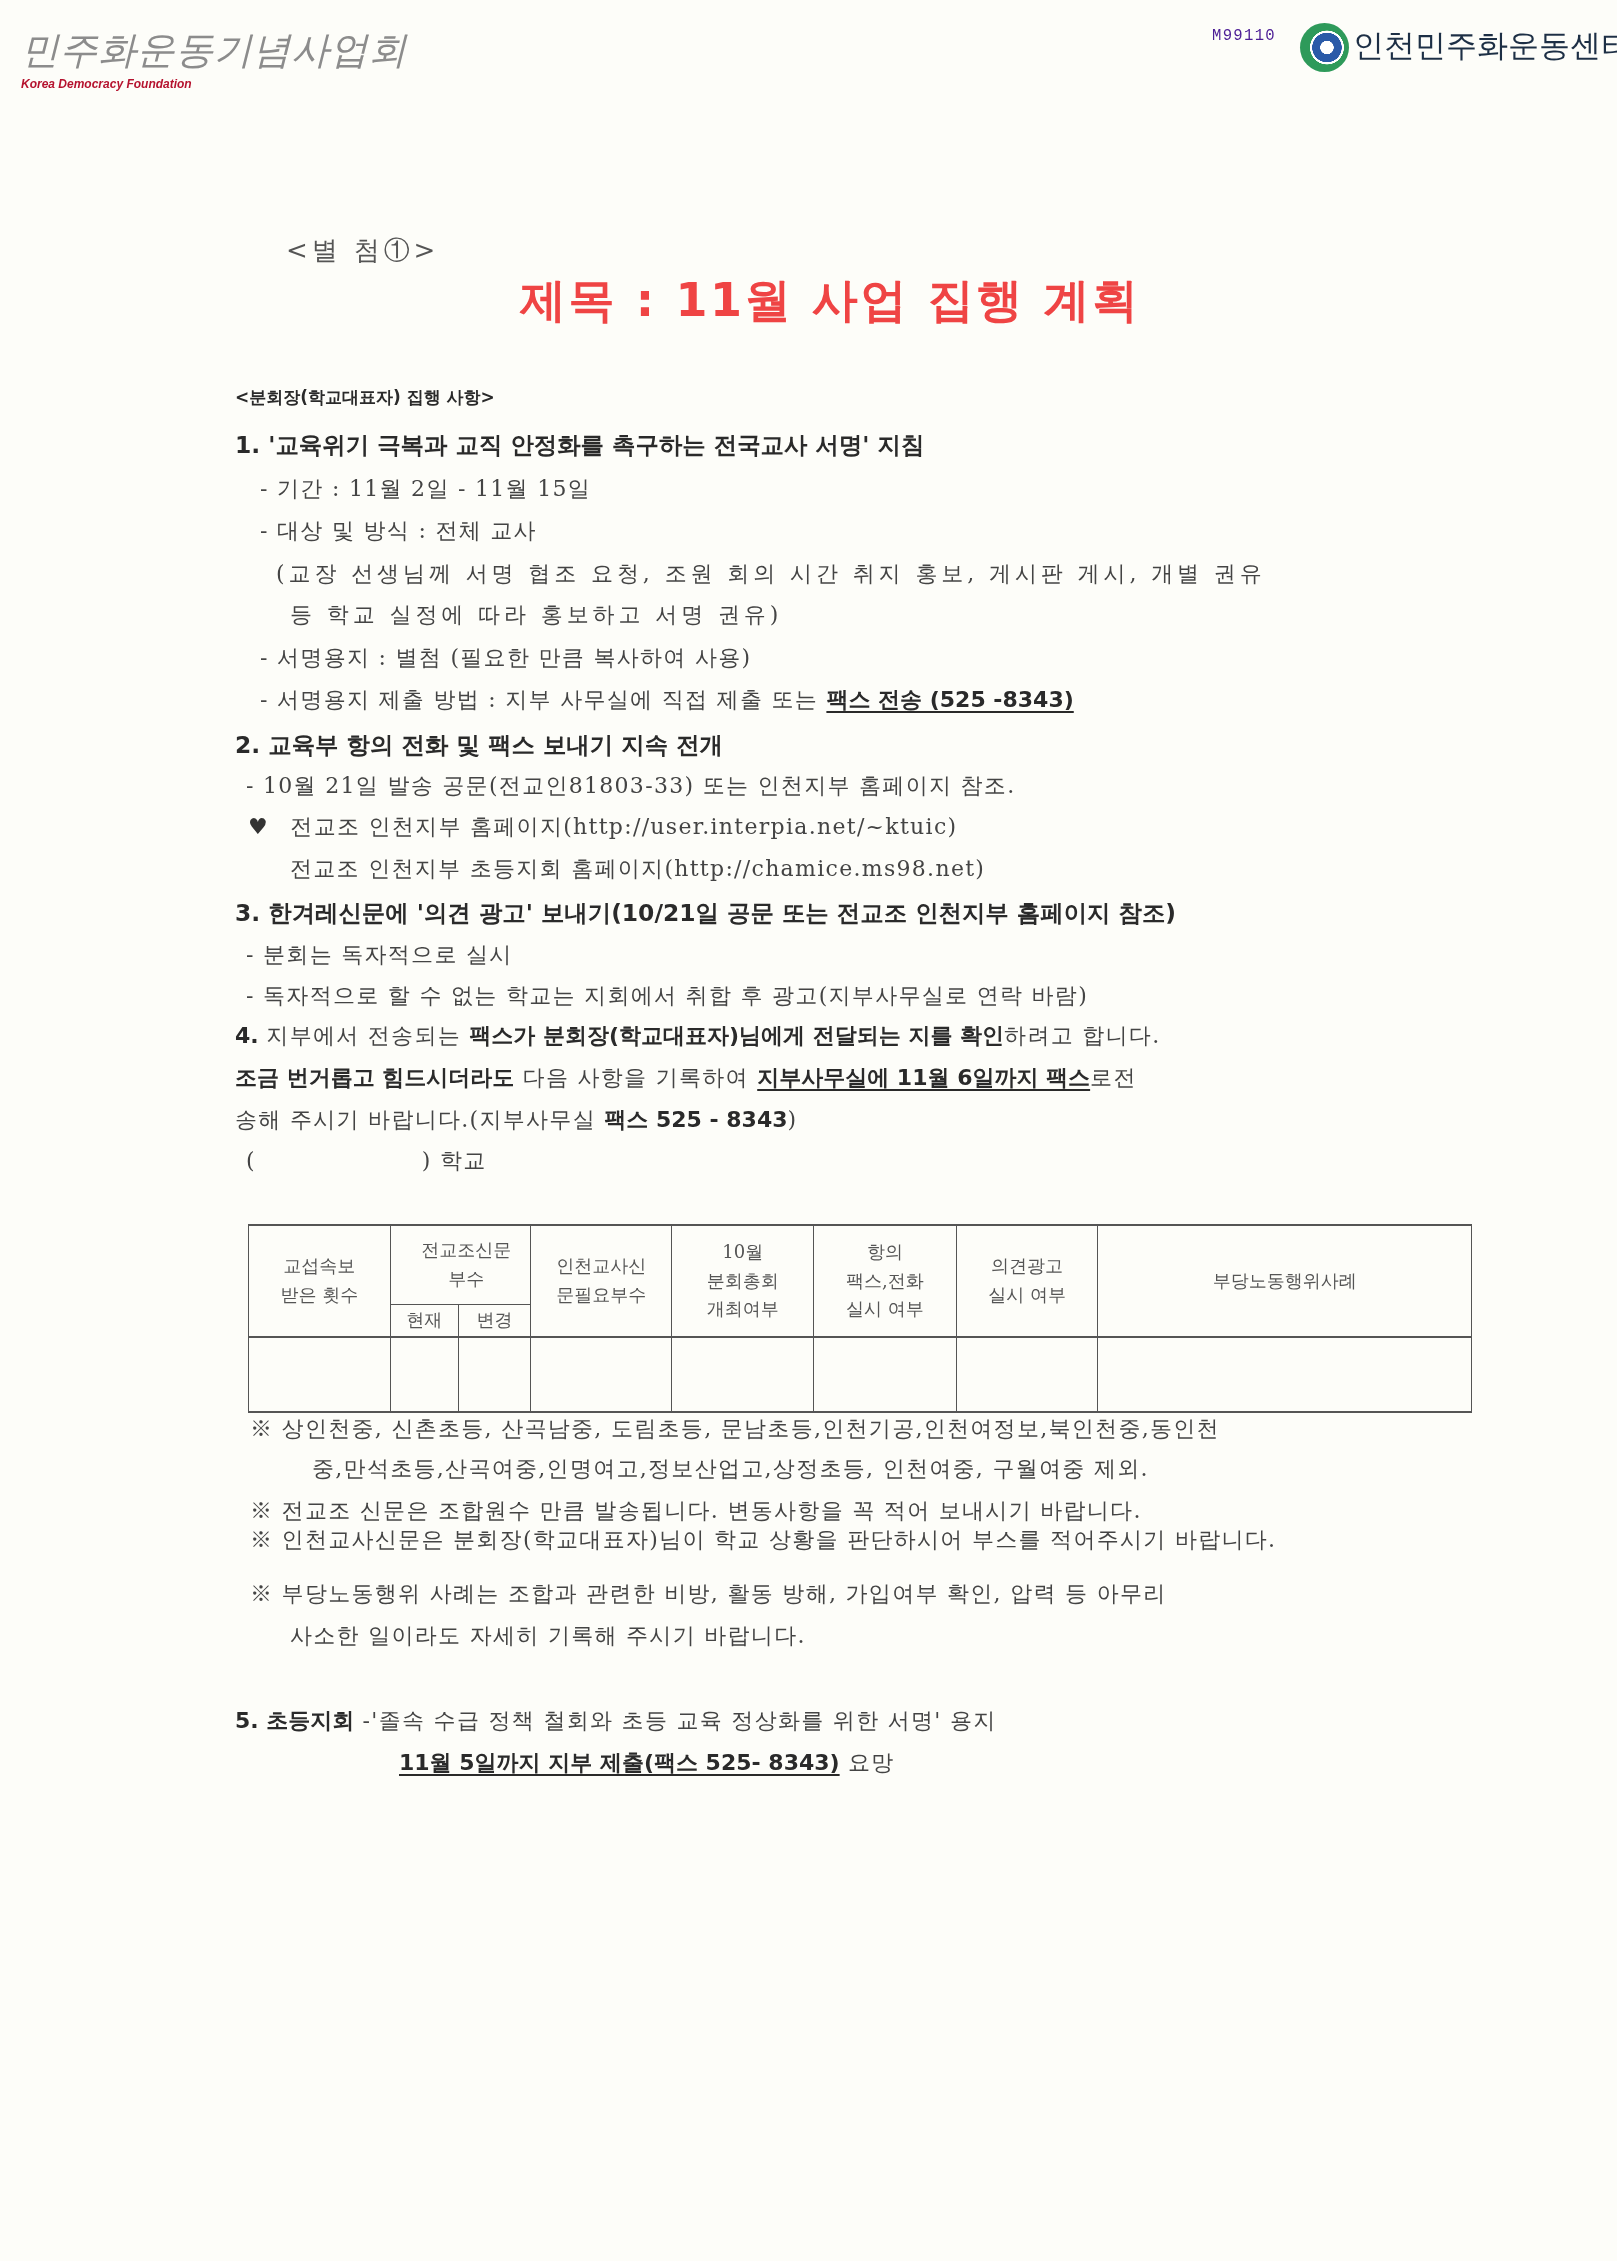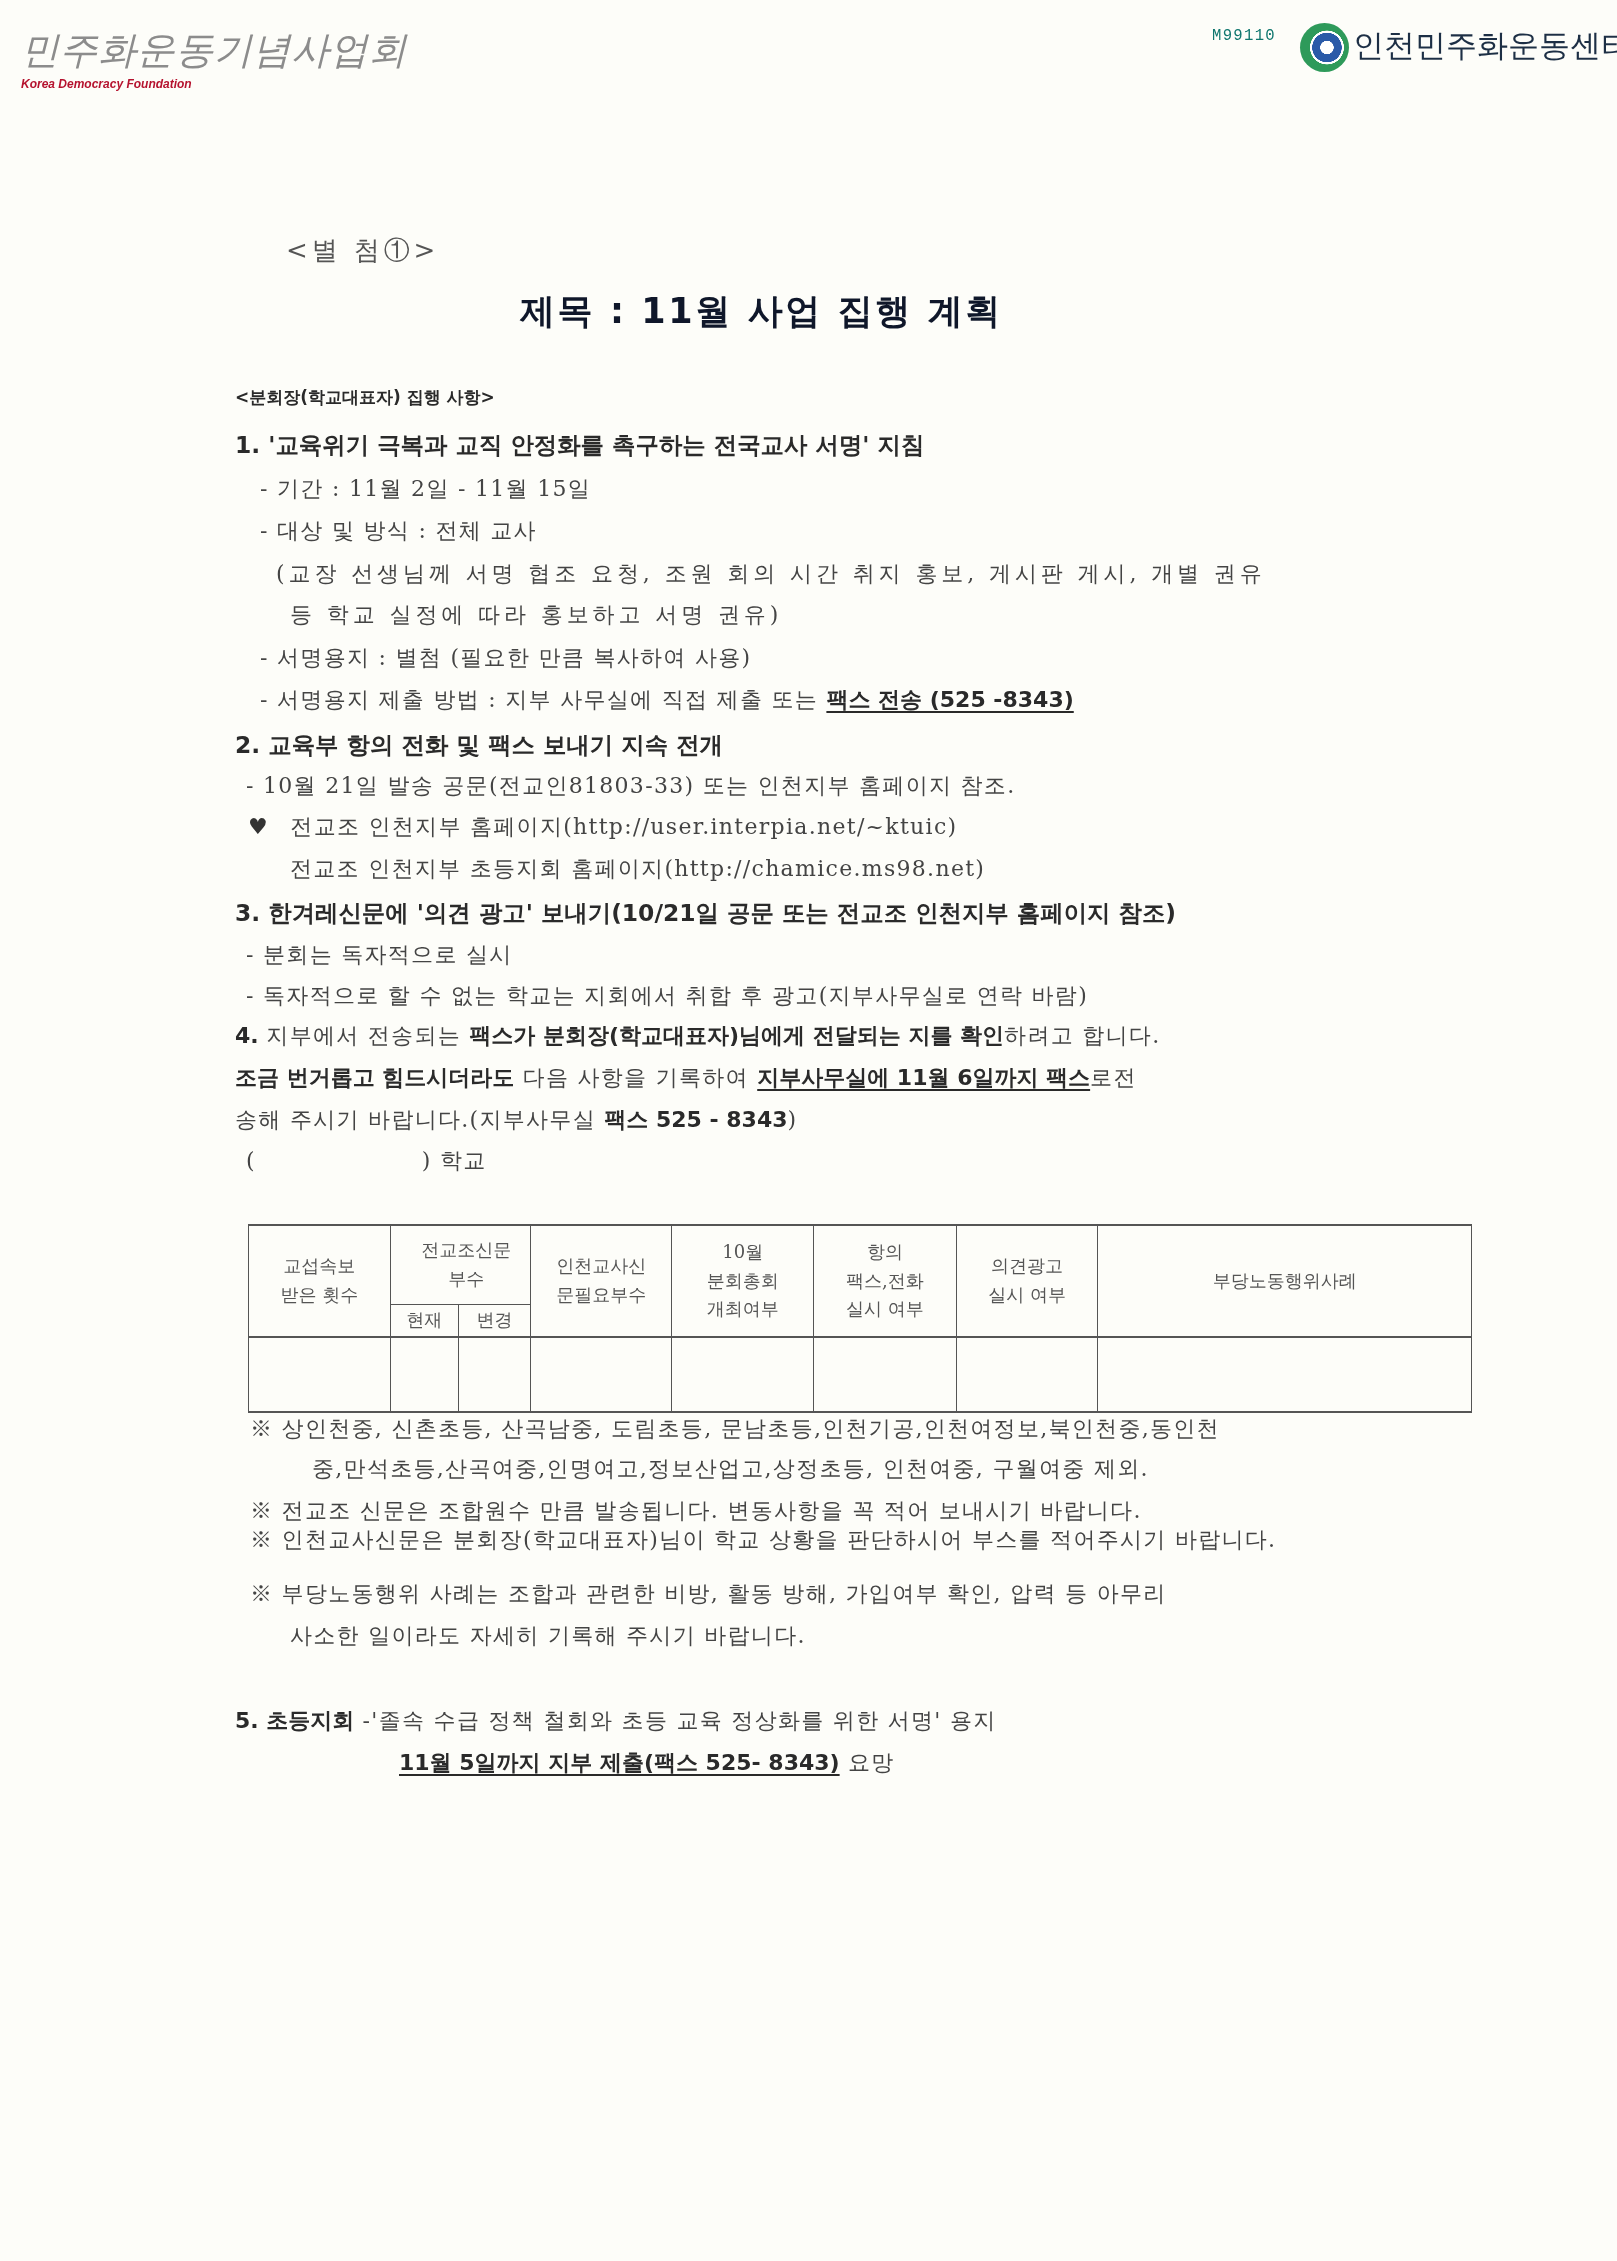--- a/index.html
+++ b/index.html
@@ -6,27 +6,27 @@
   body {
     width: 1617px; height: 2261px; position: relative; overflow: hidden;
     background: #fdfdf9;
     font-family: "DejaVu Sans", "Liberation Sans", sans-serif;
     color: #333;
   }
   .abs { position: absolute; white-space: nowrap; }
   
   .kdf-kr { left: 21px; top: 25px; font-size: 38px; color: #8c8c8c; letter-spacing: 0.6px; font-family: "DejaVu Serif", serif; font-style: italic; }
   .kdf-en { left: 21px; top: 77px; font-size: 12px; font-weight: bold; font-style: italic; color: #b5122e; font-family: "Liberation Sans", sans-serif; }
-  .doc-id { left: 1212px; top: 27px; font-size: 15.6px; color: #0f766e; font-family: "Liberation Mono", monospace; letter-spacing: 1.3px; }
+  .doc-id { left: 1212px; top: 27px; font-size: 15.6px; color: #4c1d95; font-family: "Liberation Mono", monospace; letter-spacing: 1.3px; }
   .icc-logo { left: 1300px; top: 23.4px; width: 49px; height: 49px; border-radius: 50%;
     background: radial-gradient(circle at 55% 50%, #fff 0 18%, #2a5aa8 19% 40%, #fff 41% 46%, #2e9a5a 47% 100%); }
   .icc-name { left: 1353px; top: 25px; font-size: 31px; color: #1d2f45; }
   
   .att { left: 238px; top: 233px; font-size: 26px; color: #555; letter-spacing: 3.9px; font-family: "DejaVu Serif", serif; margin-left: 48px; }
-  .title { left: 520px; top: 288px; font-size: 35px; font-weight: bold; color: #0f172a; letter-spacing: 2.6px; }
+  .title { left: 520px; top: 270px; font-size: 46px; font-weight: bold; color: #ef4444; letter-spacing: 2.6px; }
   .sec { font-size: 23.4px; font-weight: bold; color: #2a2a2a; }
   .ln { font-size: 22px; color: #444; font-family: "DejaVu Serif", serif; letter-spacing: 1.3px; }
   .b { font-weight: bold; font-family: "DejaVu Sans", sans-serif; color: #2a2a2a; letter-spacing: 0; }
   .u { text-decoration: underline; text-underline-offset: 3.9px; text-decoration-thickness: 1.9px; }
   .heart { color: #333; font-size: 22px; }
   
   table.form { position: absolute; left: 248px; top: 1224px; width: 1224px; border-collapse: collapse; }
   table.form td { border: 1.3px solid #555; text-align: center; vertical-align: middle; font-size: 18px; color: #555; font-family: "DejaVu Serif", serif; line-height: 1.6; padding: 0; }
   table.form tr.hdr1 td { height: 78px; }
   table.form tr.hdr2 td { height: 31px; }

